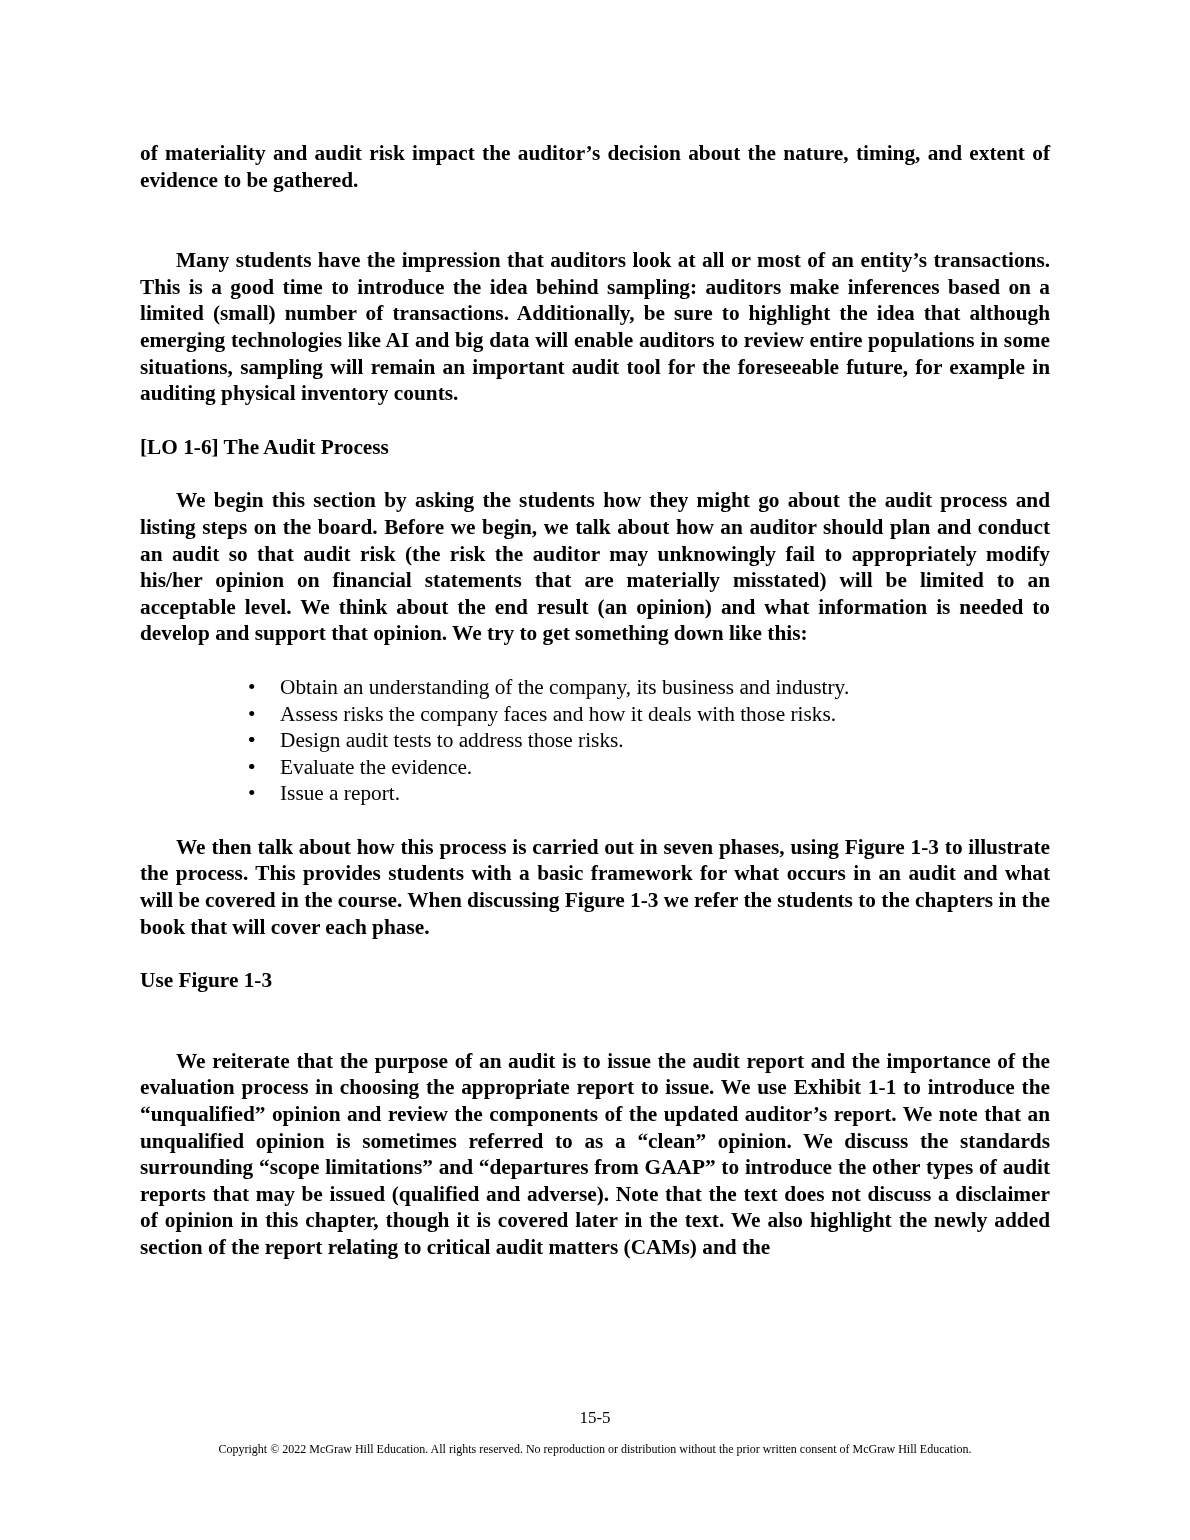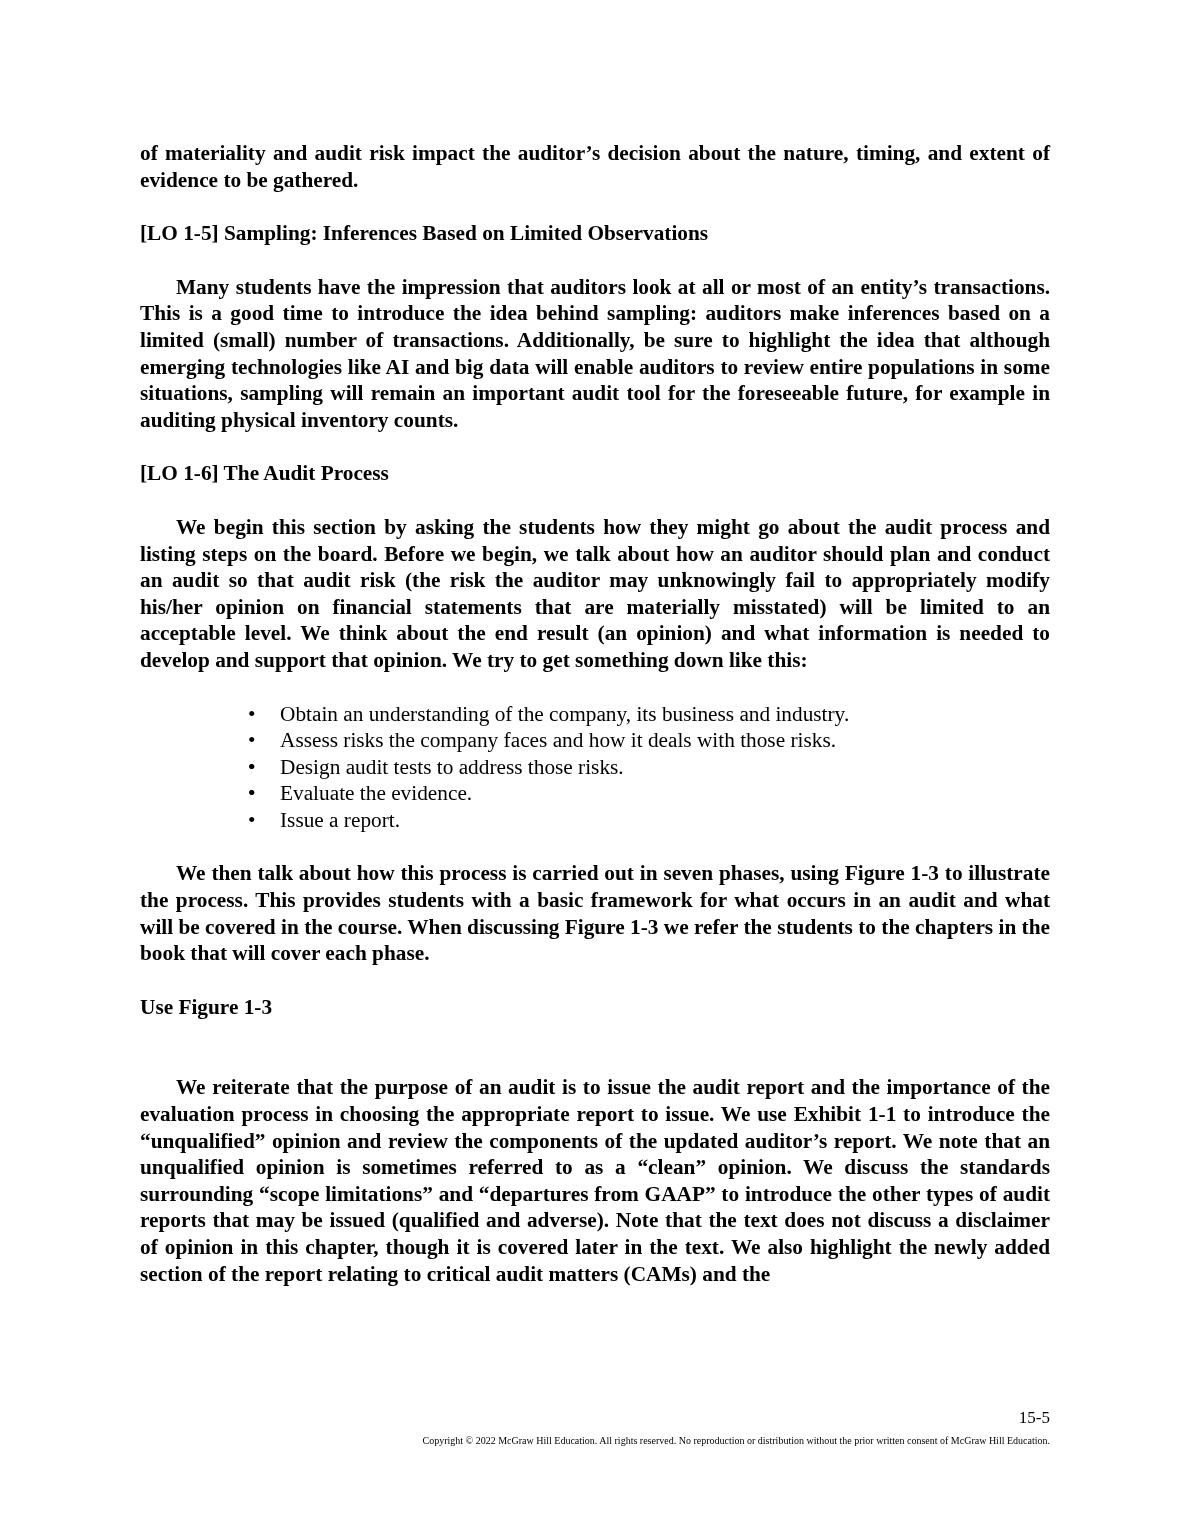--- a/index.html
+++ b/index.html
@@ -6,32 +6,31 @@
   body { width: 1190px; height: 1540px; position: relative; font-family: "Liberation Serif", "DejaVu Serif", serif; color: #000; }
   .page { position: absolute; left: 140px; top: 140px; width: 910px; font-size: 21.3px; line-height: 26.6px; }
   p { margin: 0; text-align: justify; font-weight: bold; }
   .indent { text-indent: 36px; }
   h2 { margin: 0; font-size: 21.3px; font-weight: bold; line-height: 26.6px; }
   .gap { height: 27px; }
   ul { margin: 0; padding: 0 0 0 140px; list-style: none; }
   ul li { position: relative; padding-left: 0; }
   ul li .bullet { position: absolute; left: -32px; top: 0; }
   .center { text-align: left; font-weight: bold; }
-  .footer { position: absolute; left: 140px; width: 910px; top: 1408px; text-align: right; }
+  .footer { position: absolute; left: 140px; width: 910px; top: 1408px; text-align: center; }
   .pagenum { font-size: 17px; line-height: 20px; }
-  .copyright { font-size: 10px; line-height: 16px; margin-top: 5px; }
+  .copyright { font-size: 12px; line-height: 16px; margin-top: 13px; }
 </style>
 </head>
 <body>
 
 <div class="page">
   <p>of materiality and audit risk impact the auditor’s decision about the nature, timing, and extent of evidence to be gathered.</p>
   <div class="gap"></div>
 
-  <h2>[LO 1-5] Sampling: Inferences Based on Limited Observations</h2>
   <div class="gap"></div>
   <p class="indent">Many students have the impression that auditors look at all or most of an entity’s transactions. This is a good time to introduce the idea behind sampling: auditors make inferences based on a limited (small) number of transactions. Additionally, be sure to highlight the idea that although emerging technologies like AI and big data will enable auditors to review entire populations in some situations, sampling will remain an important audit tool for the foreseeable future, for example in auditing physical inventory counts.</p>
   <div class="gap"></div>
 
   <h2>[LO 1-6] The Audit Process</h2>
   <div class="gap"></div>
   <p class="indent">We begin this section by asking the students how they might go about the audit process and listing steps on the board. Before we begin, we talk about how an auditor should plan and conduct an audit so that audit risk (the risk the auditor may unknowingly fail to appropriately modify his/her opinion on financial statements that are materially misstated) will be limited to an acceptable level. We think about the end result (an opinion) and what information is needed to develop and support that opinion. We try to get something down like this:</p>
   <div class="gap"></div>
 
   <ul>

